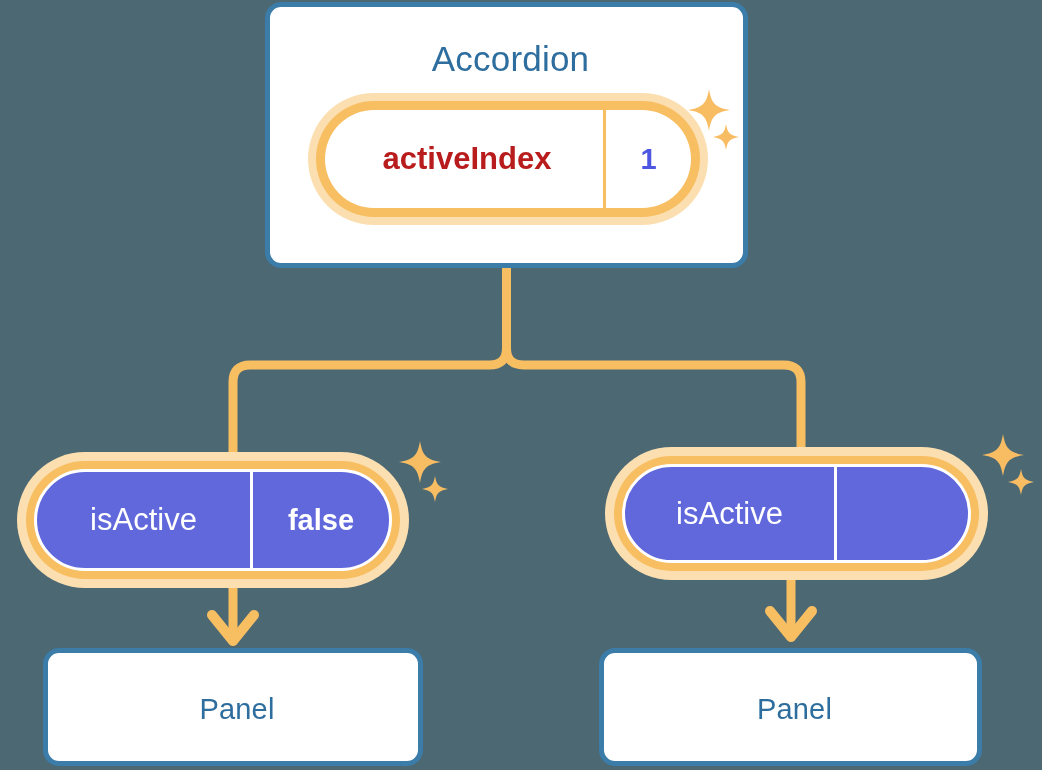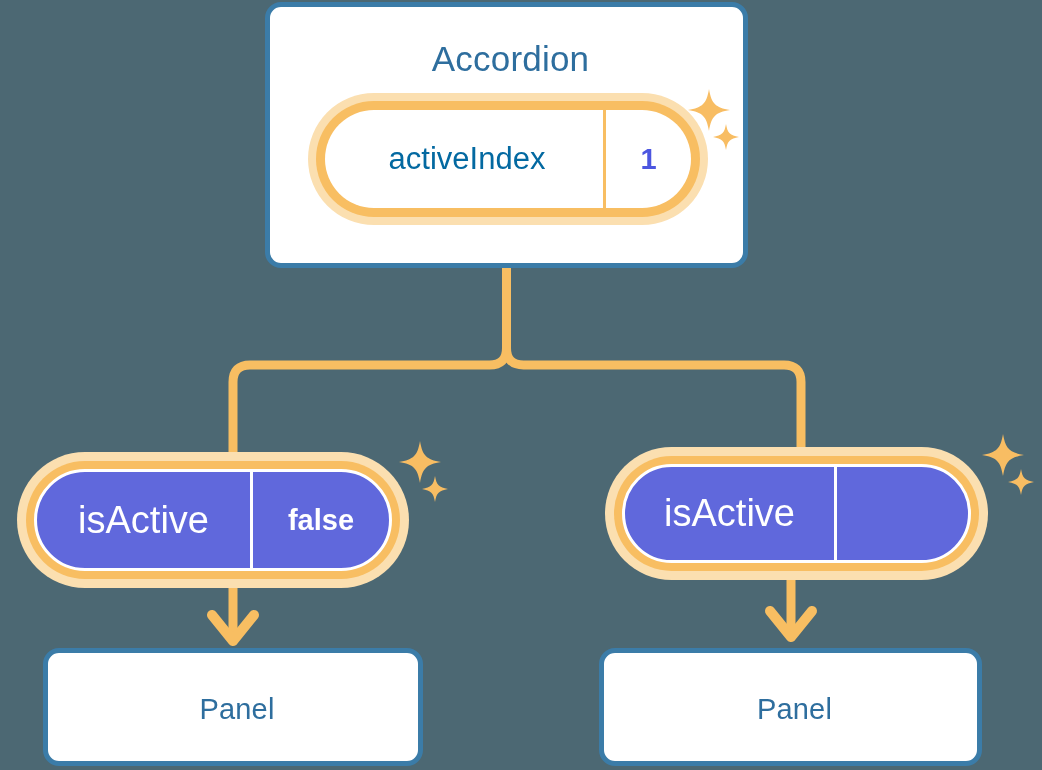--- a/index.html
+++ b/index.html
@@ -103,21 +103,21 @@
     display: flex;
     align-items: center;
     justify-content: center;
     height: 100%;
     white-space: nowrap;
     box-sizing: border-box;
   }
 
   
   .pill-white .pill-body { background: #ffffff; }
-  .pill-white .pill-key  { color: #0369a1; font-weight: 400; }
+  .pill-white .pill-key  { color: #b91c1c; font-weight: 700; }
   .pill-white .pill-val  { color: #4c56e0; font-weight: 700; }
   .pill-white .pill-divider {
     width: 3px;
     background: #f8be62;
     align-self: stretch;
     flex: 0 0 auto;
   }
 
   
   .pill-purple .pill-body {
@@ -163,21 +163,21 @@
   #pill-is-active-true {
     left: 605px;
     top: 447px;
     width: 383px;
     height: 133px;
   }
   .pill-purple .pill-ring { inset: 9px; }
   .pill-purple .pill-body { inset: 17px; }
   .pill-purple .pill-key {
     flex: 0 0 auto;
-    font-size: 38px;
+    font-size: 31px;
     text-align: center;
   }
   .pill-purple .pill-val {
     flex: 1 1 auto;
     font-size: 29px;
   }
   #pill-is-active-false .pill-key { width: 213px; }
   #pill-is-active-true  .pill-key { width: 209px; }
 </style>
 </head>

